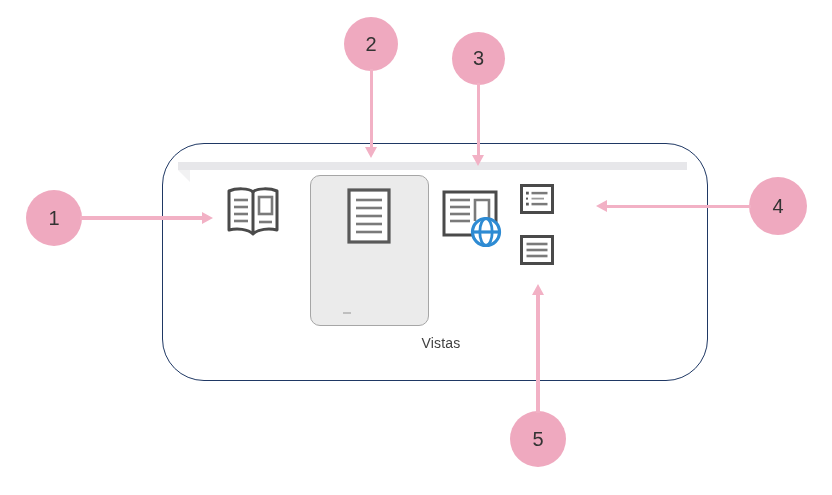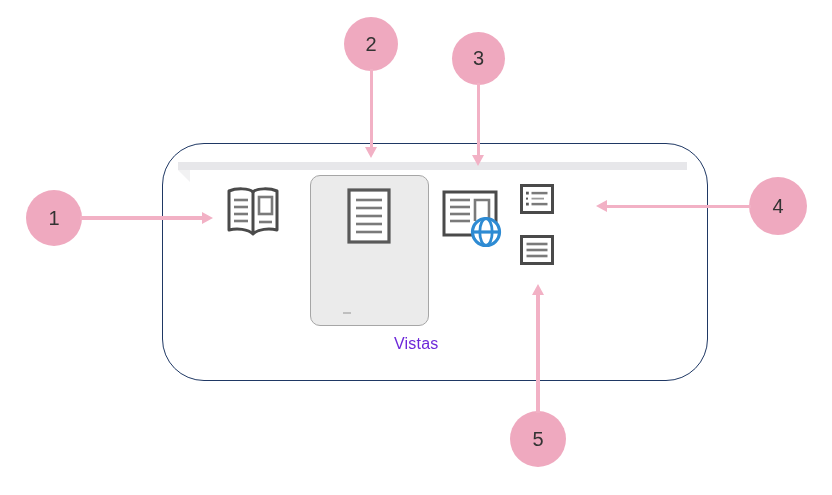--- a/index.html
+++ b/index.html
@@ -25,22 +25,22 @@
   .selected-btn{
     position:absolute;left:310px;top:175px;width:119px;height:151px;
     background:#EBEBEB;border:1.5px solid #A6A6A6;border-radius:10px;box-sizing:border-box;
   }
   .selected-btn svg{position:absolute;left:36px;top:12px;}
   .selected-dash{
     position:absolute;left:32px;top:136px;width:8px;height:2px;background:#9A9A9A;opacity:.55;
   }
   
   .group-label{
-    position:absolute;left:394px;top:335px;width:94px;
-    font-size:16px;color:#6d28d9;letter-spacing:.2px;
+    position:absolute;left:394px;top:335px;width:94px;text-align:center;
+    font-size:14px;color:#404040;letter-spacing:.2px;
   }
   
   .callout-circle{
     position:absolute;border-radius:50%;background:#EFA9BF;
     display:flex;align-items:center;justify-content:center;
     font-size:20px;color:#333333;
   }
   .arrow-shaft{position:absolute;background:#F2B1C5;}
   .arrow-head{position:absolute;width:0;height:0;}
   .arrow-head.right{border-left:11px solid #F2B1C5;border-top:6px solid transparent;border-bottom:6px solid transparent;}

